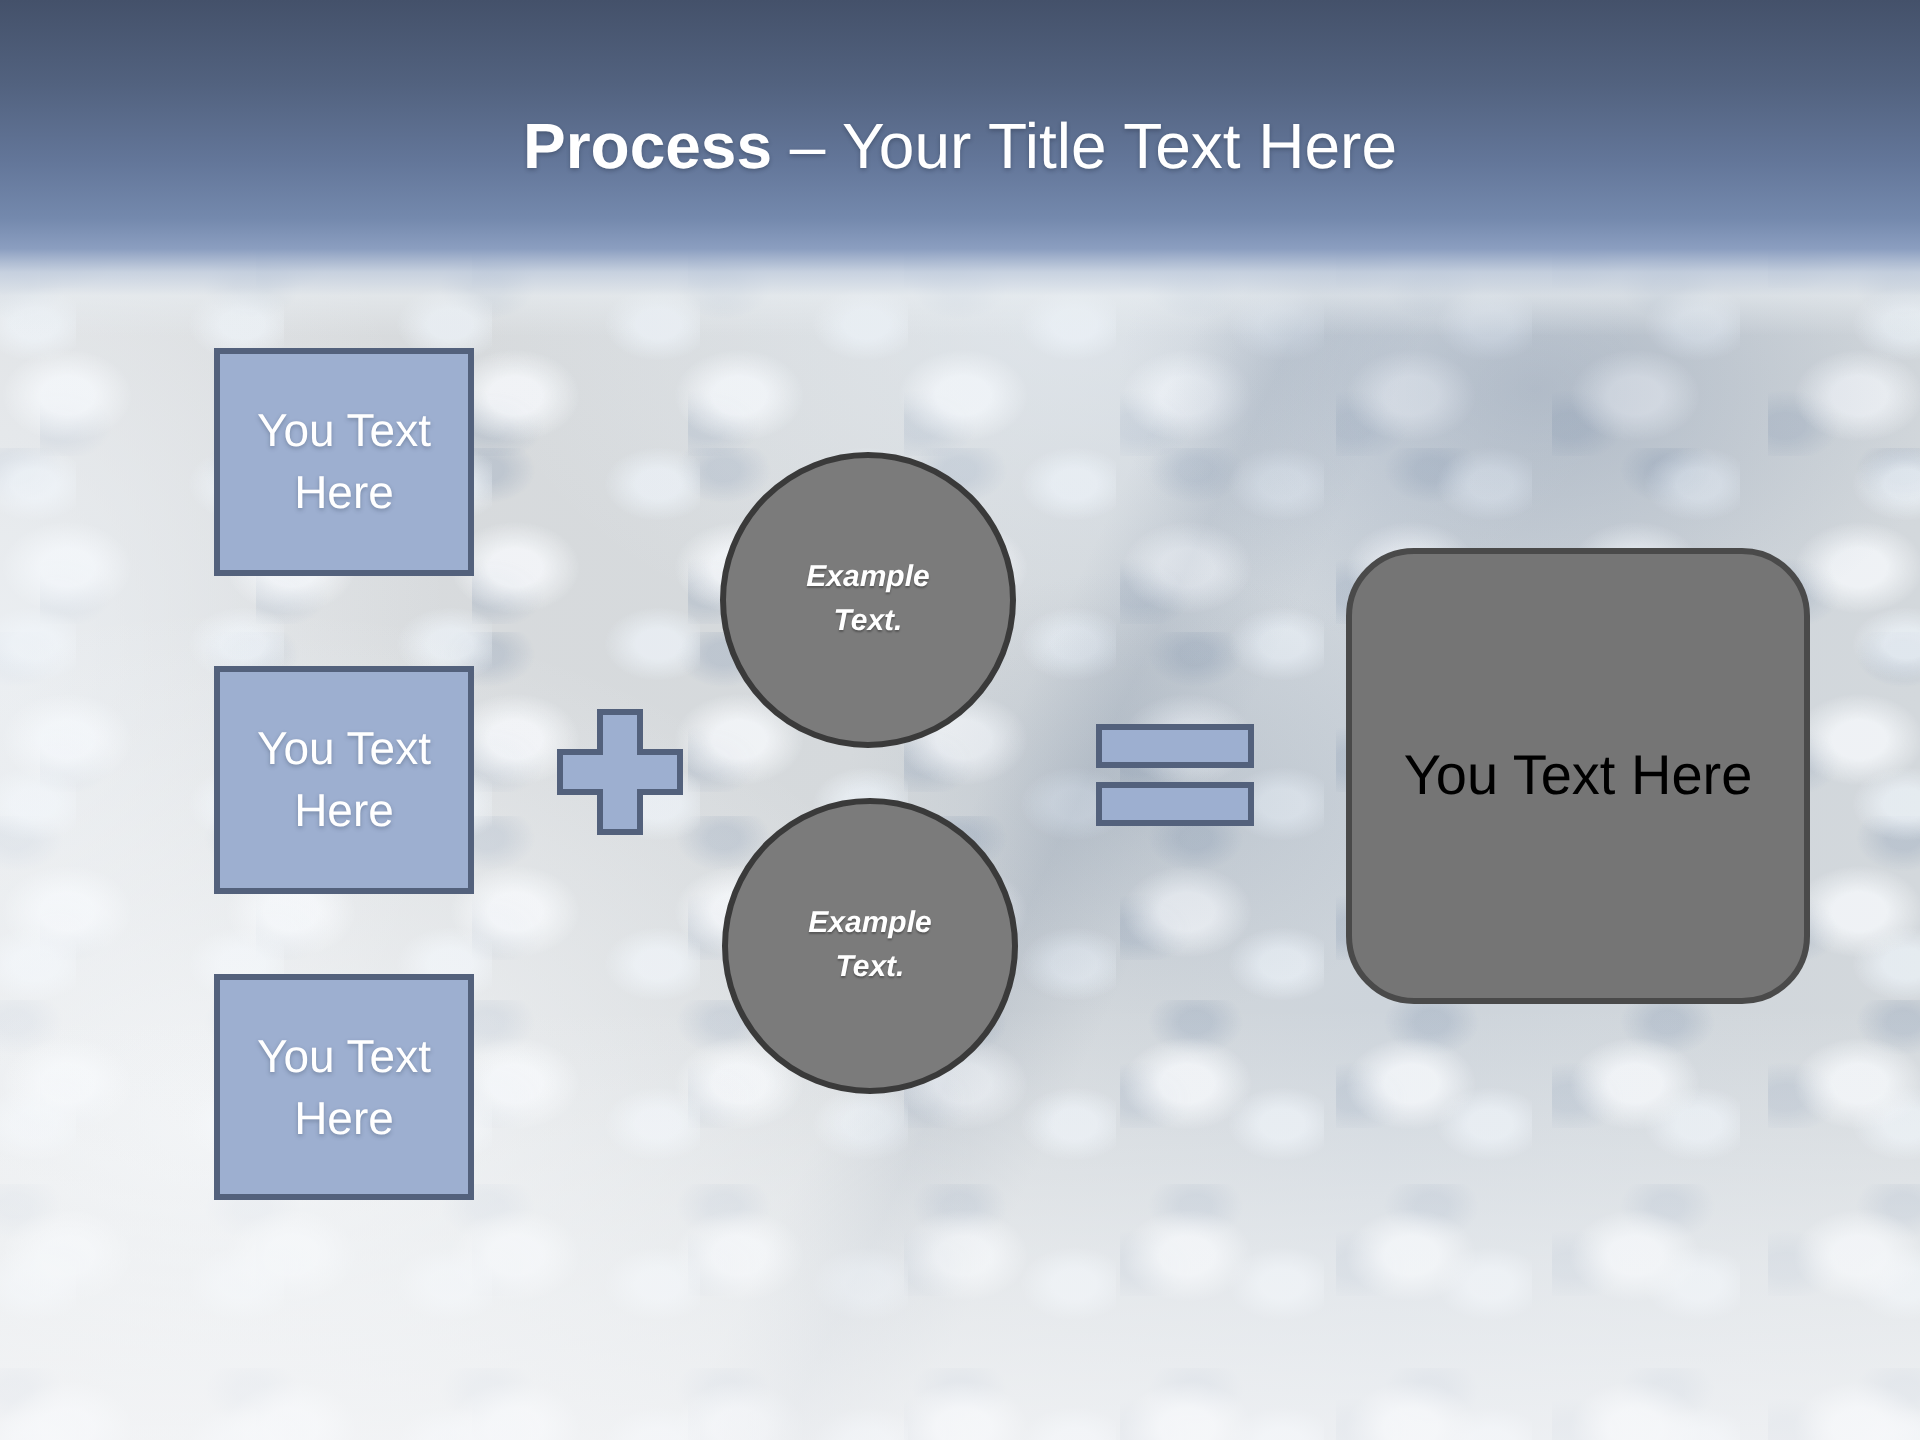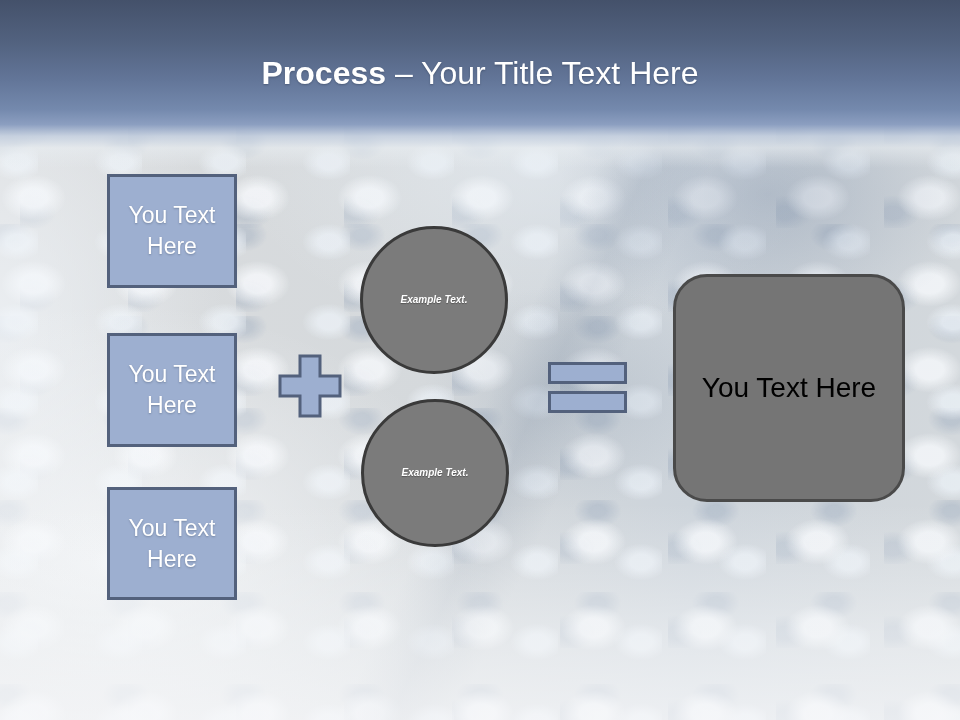--- a/index.html
+++ b/index.html
@@ -93,21 +93,21 @@
     box-sizing: border-box;
     background: #7b7b7b;
     border: 3px solid #3a3a3a;
     border-radius: 50%;
     display: flex; align-items: center; justify-content: center;
     text-align: center;
   }
   .circle-1 { left: 360px; top: 226px; }
   .circle-2 { left: 361px; top: 399px; }
   .circle .label {
-    color: #ffffff; font-size: 10px; line-height: 22px;
+    color: #ffffff; font-size: 15px; line-height: 22px;
     font-weight: bold; font-style: italic;
     padding: 0 28px;
     text-shadow: 0 1px 1px rgba(0,0,0,.3);
   }
 
   
   .equals { position: absolute; left: 548px; top: 362px; }
   .equals .bar {
     width: 79px; height: 22px;
     box-sizing: border-box;

